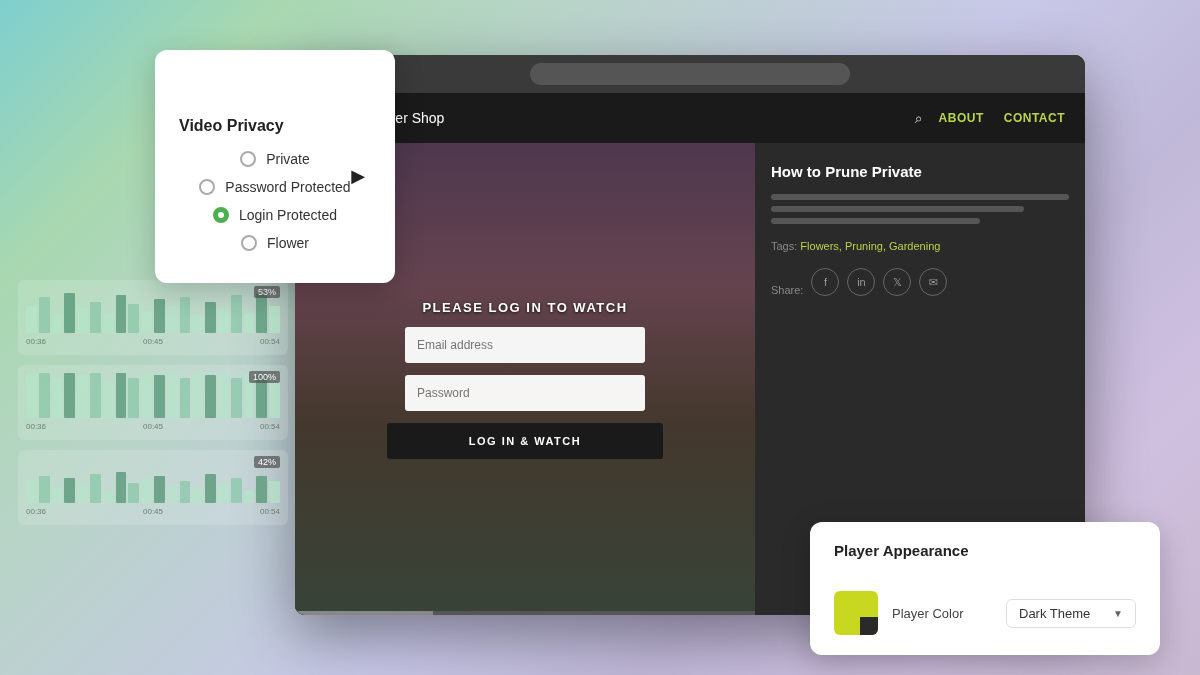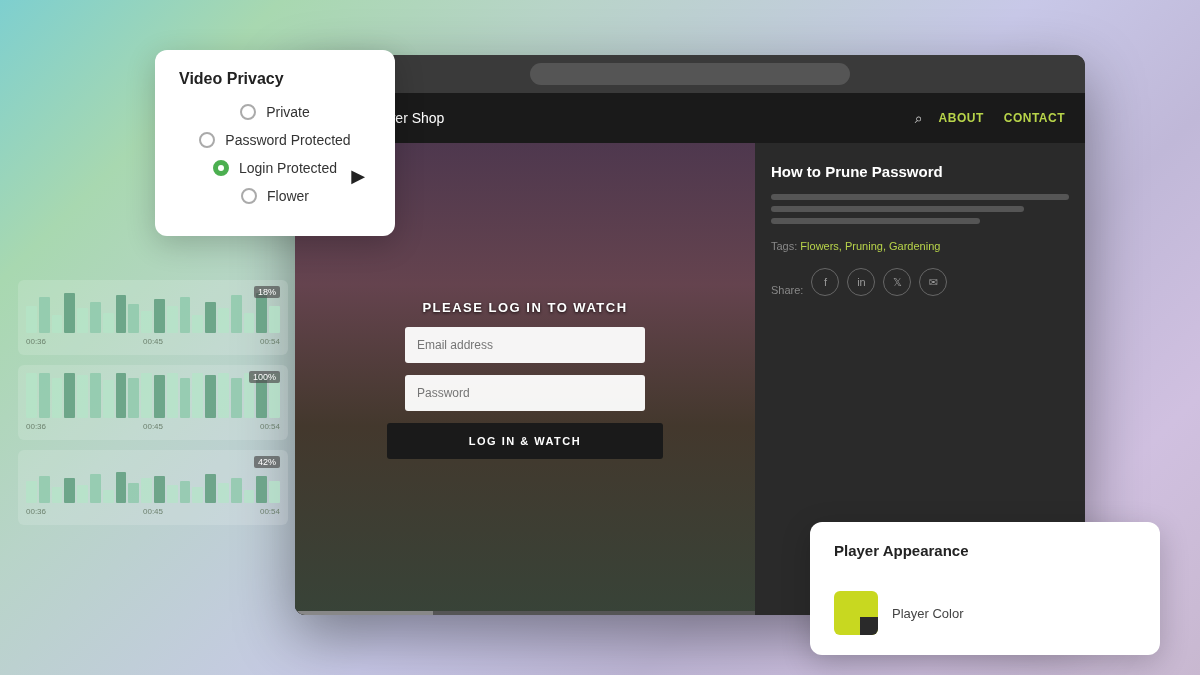--- a/index.html
+++ b/index.html
@@ -251,20 +251,21 @@
       padding: 20px 24px;
       box-shadow: 0 8px 30px rgba(0,0,0,0.2);
       z-index: 10;
     }
 
     .card-title {
       font-size: 16px;
       font-weight: 600;
       color: #222;
       margin-bottom: 16px;
+      margin-top: 47px;
     }
 
     .radio-option {
       display: flex;
       align-items: center;
       gap: 10px;
       margin-bottom: 12px;
       cursor: pointer;
       justify-content: center;
     }
@@ -460,21 +461,21 @@
           <div class="please-login">PLEASE LOG IN TO WATCH</div>
           <input class="login-input" type="text" placeholder="Email address" style="">
           <input class="login-input" type="password" placeholder="Password" style="">
           <button class="login-btn">LOG IN &amp; WATCH</button>
         </div>
         <div class="progress-bar">
           <div class="progress-fill"></div>
         </div>
       </div>
       <div class="sidebar">
-        <div class="video-title">How to Prune Password</div>
+        <div class="video-title">How to Prune Private</div>
         <div class="desc-lines">
           <div class="desc-line"></div>
           <div class="desc-line"></div>
           <div class="desc-line"></div>
         </div>
         <div class="tags-row">
           <span class="tags-label">Tags:</span>
           <span class="tag">Flowers, Pruning, Gardening</span>
         </div>
         <div class="share-row">
@@ -511,21 +512,21 @@
     <div class="radio-circle"></div>
     <span class="radio-label">Flower</span>
   </div>
 
   <div style="position:absolute; right:30px; top:115px; font-size:18px; color:#222; transform:rotate(0deg);">▶</div>
 </div>
 
 <div class="analytics-panel">
 
   <div class="analytics-chart">
-    <span class="percentage-badge">18%</span>
+    <span class="percentage-badge">53%</span>
     <div class="bars-container">
       <div class="bar light" style="height:60%"></div>
       <div class="bar medium" style="height:80%"></div>
       <div class="bar light" style="height:40%"></div>
       <div class="bar dark-bar" style="height:90%"></div>
       <div class="bar light" style="height:55%"></div>
       <div class="bar medium" style="height:70%"></div>
       <div class="bar light" style="height:45%"></div>
       <div class="bar dark-bar" style="height:85%"></div>
       <div class="bar medium" style="height:65%"></div>
@@ -611,14 +612,18 @@
   </div>
 </div>
 
 <div class="appearance-card">
   <div class="appearance-title">Player Appearance</div>
   <div class="appearance-row">
     <div class="color-swatch">
       <div class="swatch-corner"></div>
     </div>
     <span class="player-color-label">Player Color</span>
+    <div class="theme-select">
+      <span class="theme-select-text">Dark Theme</span>
+      <span class="dropdown-arrow">▼</span>
+    </div>
   </div>
 </div>
 
 </body></html>

